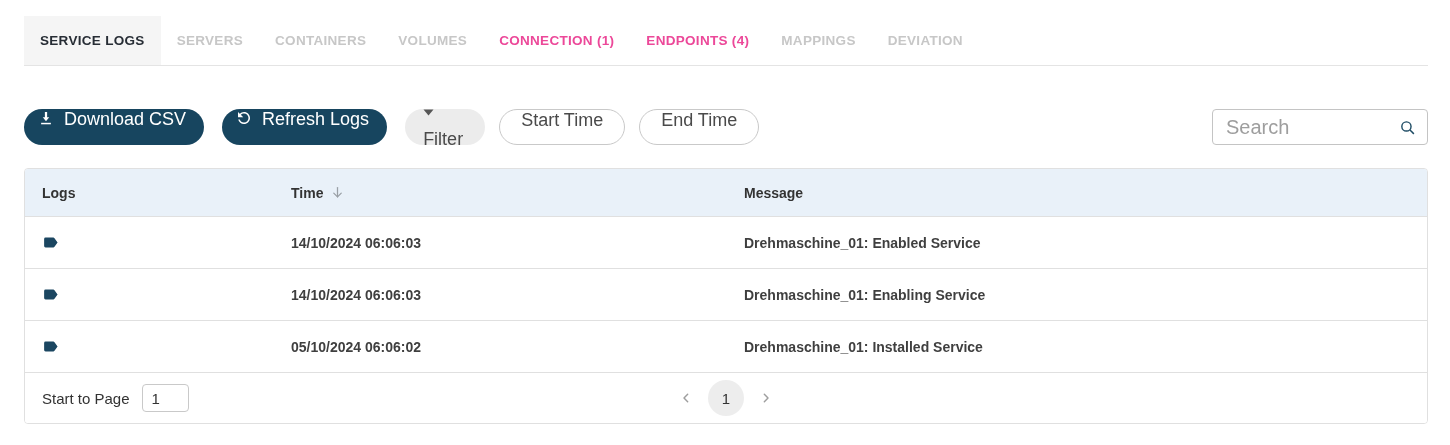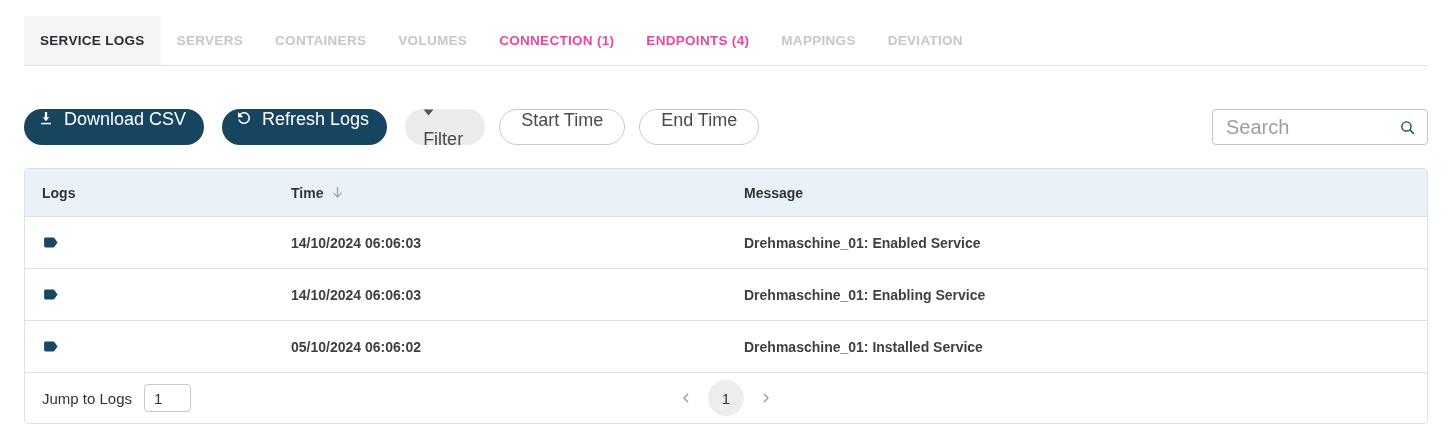--- a/index.html
+++ b/index.html
@@ -181,21 +181,21 @@
         <svg width="17" height="17" viewBox="0 0 24 24" fill="#1b4661">
             <path d="M17.63 5.84A2 2 0 0 0 16 5L5 5.01A2 2 0 0 0 3 7v10a2 2 0 0 0 2 1.99L16 19c.67 0 1.27-.33 1.63-.84L22 12l-4.37-6.16z"></path>
           </svg>
       </span>
     </div>
     <div>05/10/2024 06:06:02</div>
     <div>Drehmaschine_01: Installed Service</div>
   </div>
 
   <div class="tfoot">
-    <span>Jump to Logs</span>
+    <span>Start to Page</span>
     <input class="jump-input" type="text" value="1" style="">
 
     <div class="pager">
       <button class="pg-chevron">
         <svg width="16" height="16" viewBox="0 0 24 24" fill="none" stroke="#9e9e9e" stroke-width="2.2" stroke-linecap="round" stroke-linejoin="round">
           <polyline points="14.5,6.5 9,12 14.5,17.5"></polyline>
         </svg>
       </button>
       <div class="pg-circle">1</div>
       <button class="pg-chevron">

